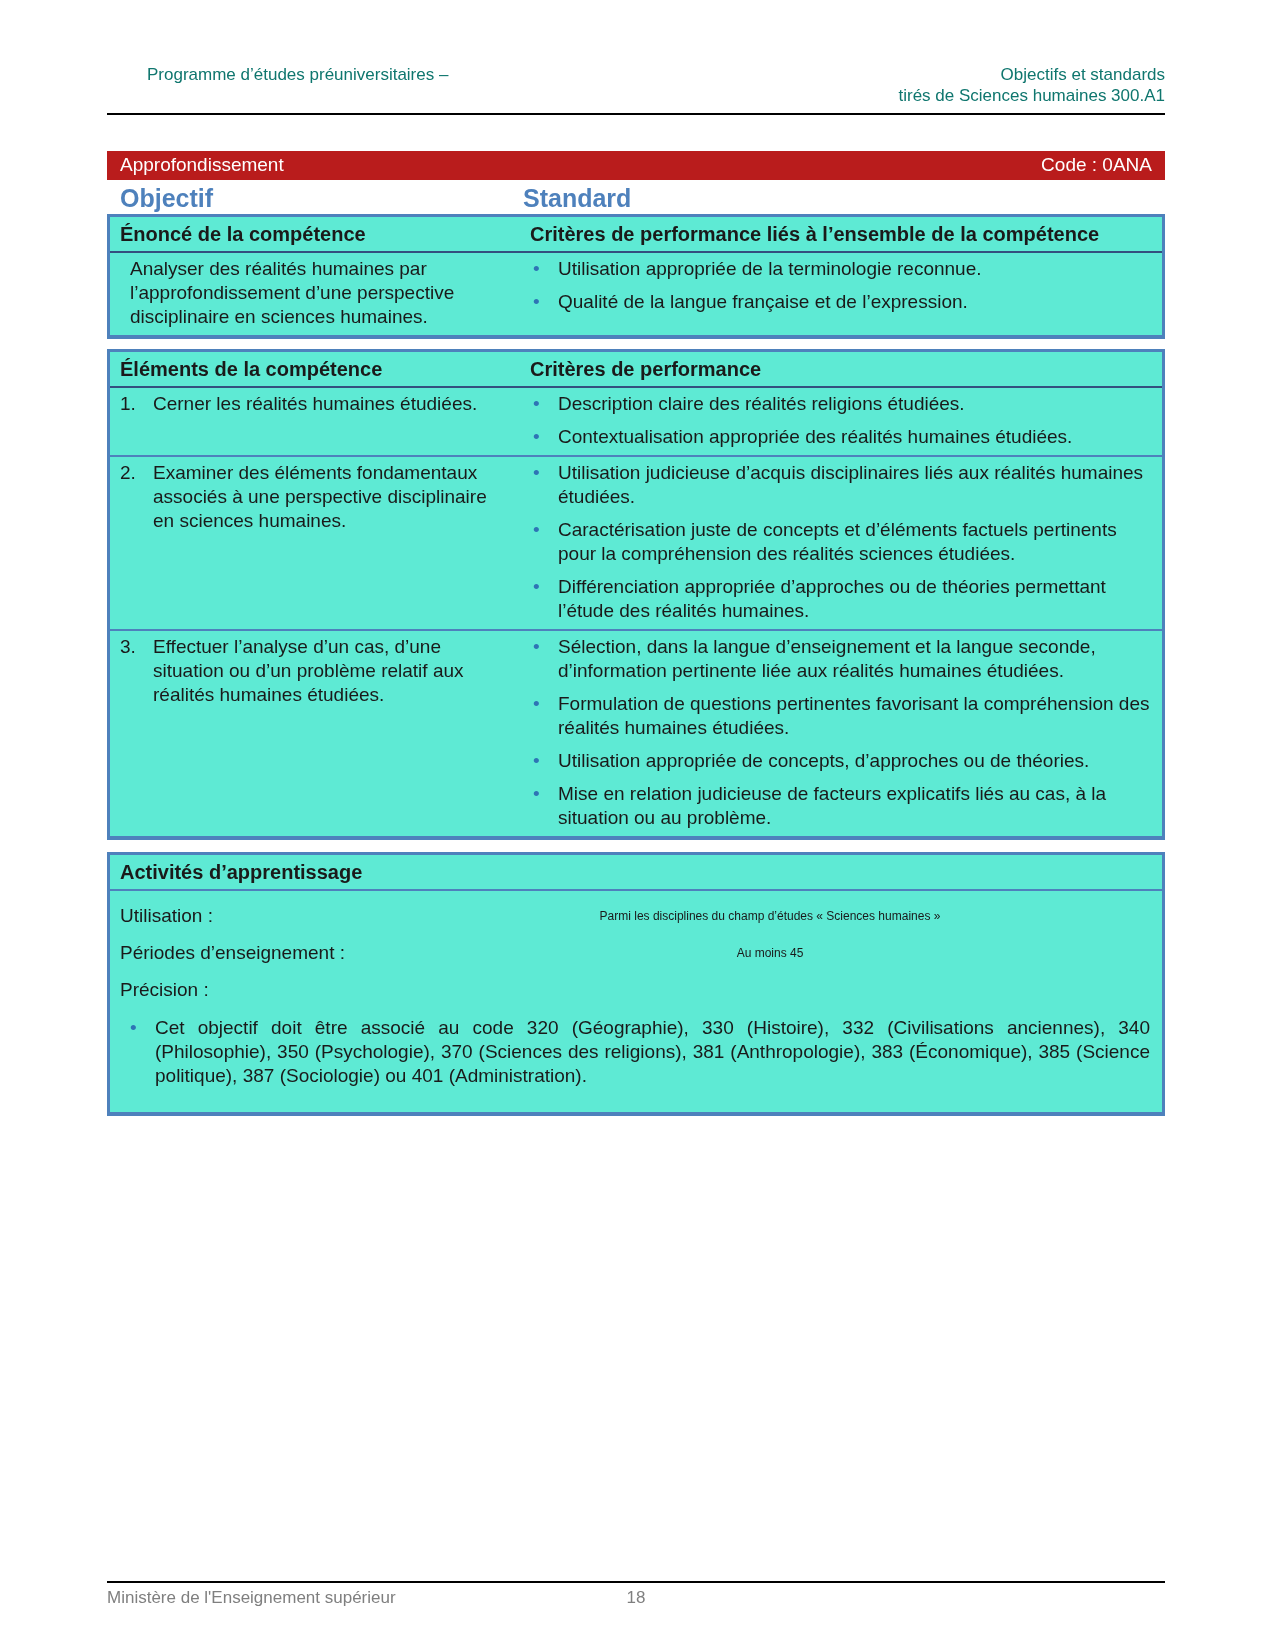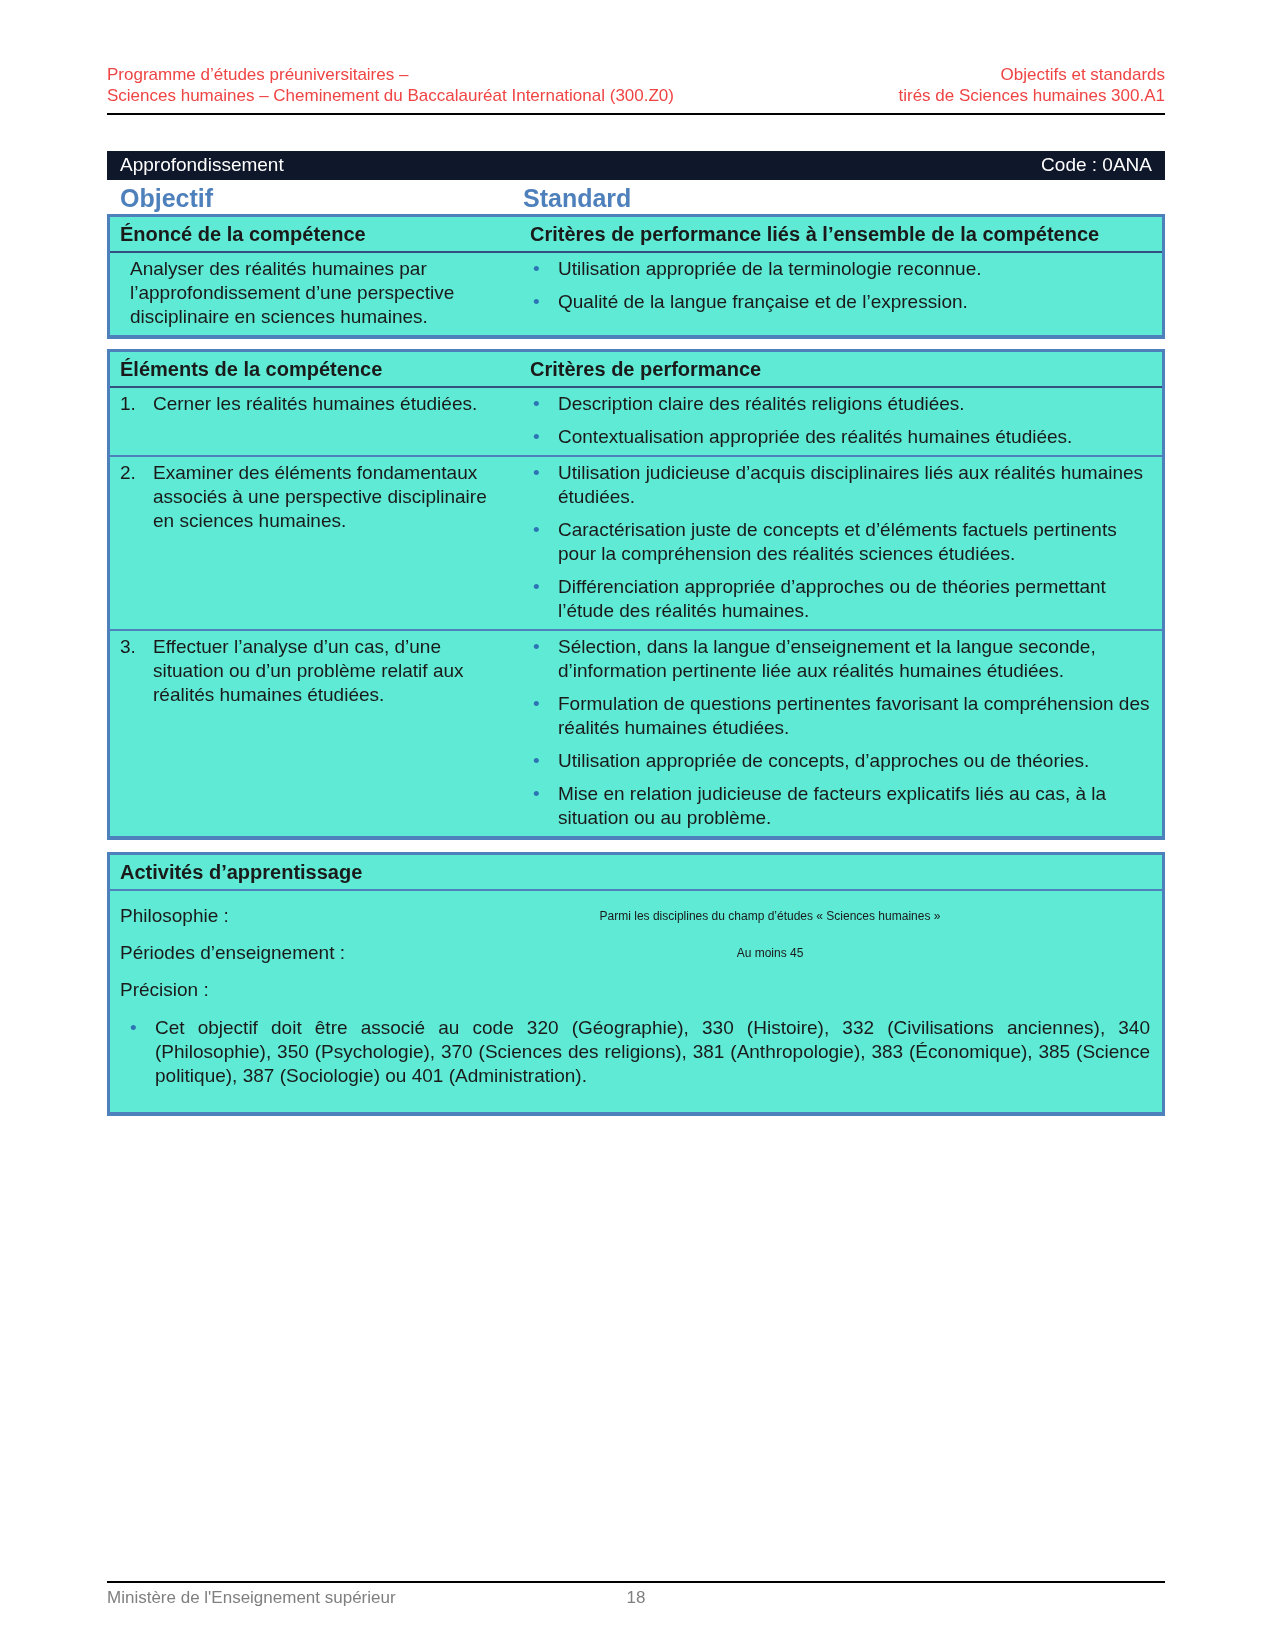--- a/index.html
+++ b/index.html
@@ -3,26 +3,26 @@
 <meta charset="utf-8">
 <style>
   * { margin:0; padding:0; box-sizing:border-box; }
   html,body { width:1275px; height:1650px; background:#ffffff;
               font-family:"Liberation Sans", sans-serif; color:#1a1a1a; }
   .page { position:relative; width:1275px; height:1650px; overflow:hidden; }
   .content { position:absolute; left:107px; width:1058px; top:0; }
 
   
   .doc-header { margin-top:64px; display:flex; justify-content:space-between;
-                color:#ef4444; font-size:17px; line-height:21px; }
+                color:#0f766e; font-size:17px; line-height:21px;margin-left:40px; }
   .doc-header .right { text-align:right; }
   .header-rule { border:0; border-top:2px solid #000; margin-top:7px; }
 
   
-  .banner { margin-top:36px; height:29px; background:#0f172a; color:#fff;
+  .banner { margin-top:36px; height:29px; background:#b91c1c; color:#fff;
             font-size:19px; display:flex; align-items:center;
             justify-content:space-between; padding:0 13px 2px 13px; }
 
   
   .heading-row { position:relative; height:34px; padding-top:4px; }
   .heading-row .h { color:#4e81bc; font-weight:bold; font-size:25px; }
   .heading-row .h1 { position:absolute; left:13px; }
   .heading-row .h2 { position:absolute; left:416px; }
 
   
@@ -70,21 +70,20 @@
 </style>
 </head>
 <body>
 
 <div class="page">
   <div class="content">
 
     <div class="doc-header">
       <div class="left">
         <div>Programme d’études préuniversitaires –</div>
-        <div>Sciences humaines – Cheminement du Baccalauréat International (300.Z0)</div>
       </div>
       <div class="right">
         <div>Objectifs et standards</div>
         <div>tirés de Sciences humaines 300.A1</div>
       </div>
     </div>
     <hr class="header-rule">
 
     <div class="banner">
       <span>Approfondissement</span>
@@ -201,21 +200,21 @@
         </div>
       </div>
     </div>
 
     <div class="gap12"></div>
 
     <div class="box">
       <div class="act-title">Activités d’apprentissage</div>
 
       <div class="act-row">
-        <div class="act-label">Philosophie :</div>
+        <div class="act-label">Utilisation :</div>
         <div class="act-value">Parmi les disciplines du champ d’études « Sciences humaines »</div>
       </div>
 
       <div class="act-row">
         <div class="act-label">Périodes d’enseignement :</div>
         <div class="act-value">Au moins 45</div>
       </div>
 
       <div class="act-row">
         <div class="act-label">Précision :</div>

